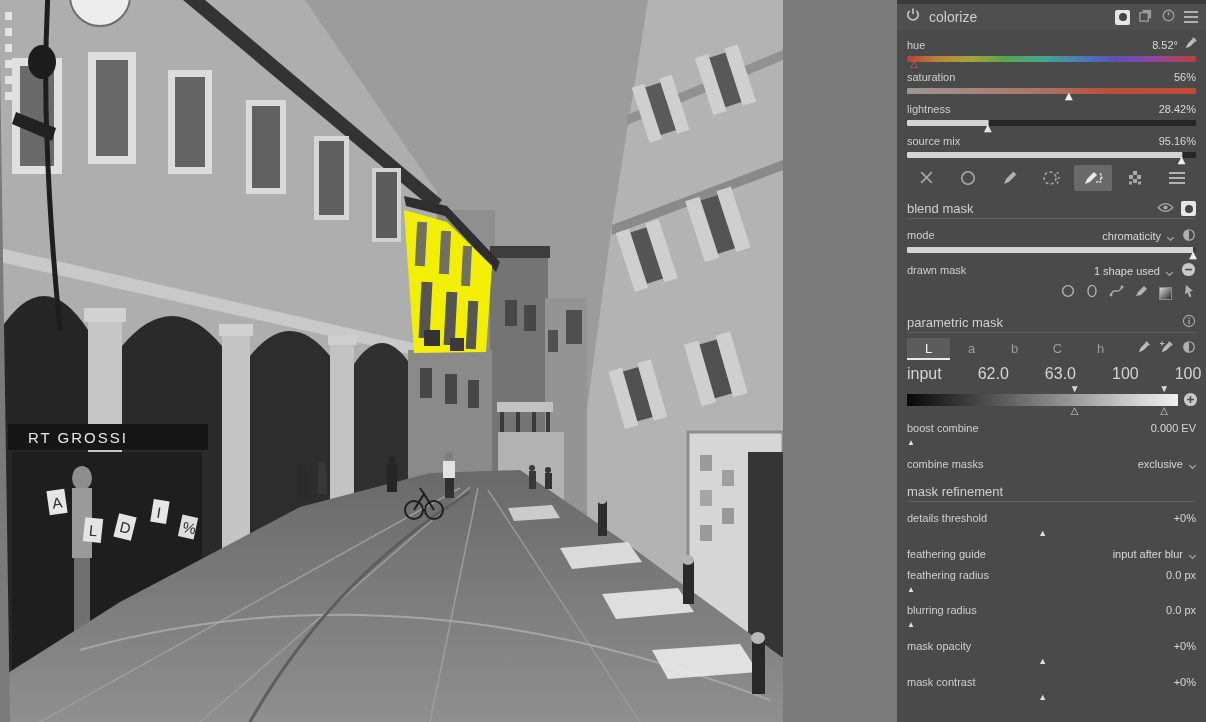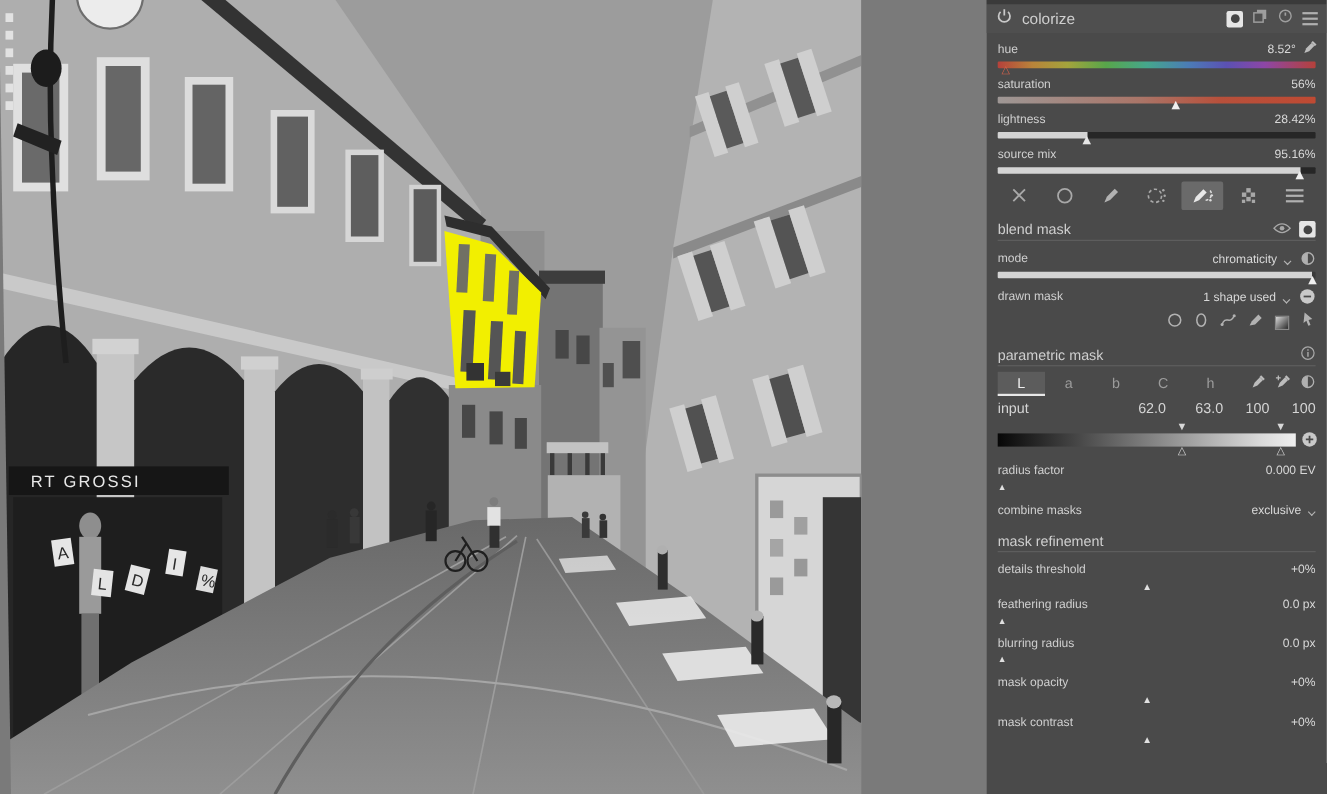--- a/index.html
+++ b/index.html
@@ -47,21 +47,21 @@
   .valwrap { display:flex; align-items:flex-end; }
   .rightico { margin-left:8px; display:flex; align-items:center; }
 
   .shapesrow { display:flex; justify-content:flex-end; align-items:center; gap:10px; height:22px; margin:2px 0 9px 0; }
 
   .tabs { display:flex; align-items:center; height:22px; margin-bottom:3px; }
   .tab { width:43px; text-align:center; font-size:13px; color:#9c9c9c; height:22px; line-height:22px; }
   .tab.active { background:#5c5c5c; color:#f0f0f0; border-bottom:2px solid #e8e8e8; }
   .tabicons { flex:1; display:flex; justify-content:flex-end; gap:8px; align-items:center; }
 
-  .inputrow { display:flex; align-items:flex-start; height:20px; font-size:13px; margin-bottom:2px; }
+  .inputrow { display:flex; align-items:flex-end; height:20px; font-size:16px; margin-bottom:2px;gap:36px; }
   .inputrow .lab { flex:1; }
   .inputrow .iv { width:52px; text-align:right; }
   .inputrow .iv.n { width:42px; }
 
   .gradwrap { position:relative; height:30px; margin-bottom:2px; }
   .gradbar { position:absolute; left:0; right:18px; top:9px; height:12px;
              background:linear-gradient(to right,#070707,#d9d9d9 88%,#efefef); }
   .gmk-top { position:absolute; top:-1px; transform:translateX(-50%); font-size:10px; color:#d8d8d8; line-height:10px; }
   .gmk-bot { position:absolute; top:21px; transform:translateX(-50%); font-size:10px; color:#cfcfcf; line-height:10px; }
   .plus { position:absolute; right:-2px; top:7px; }
@@ -602,21 +602,21 @@
         <span class="gmk-bot" style="left:89%;">△</span>
         <span class="plus">
           <svg width="15" height="15" viewBox="0 0 16 16">
               <circle cx="8" cy="8" r="7" fill="#c9c9c9"></circle>
               <path d="M8 4.4 v7.2 M4.4 8 h7.2" stroke="#4a4a4a" stroke-width="1.7"></path>
             </svg>
         </span>
       </div>
 
       <div class="prow row22">
-        <span class="lab">radius factor</span>
+        <span class="lab">boost combine</span>
         <span class="val">0.000 EV</span>
       </div>
       <div class="markrow">
           <span class="lmk">▲</span>
         </div>
 
       <div class="prow row22" style="margin:4px 0 8px 0;">
         <span class="lab">combine masks</span>
         <span class="valwrap">
           <span class="val">exclusive</span>
@@ -629,20 +629,27 @@
       </div>
 
       <div class="prow row22">
         <span class="lab">details threshold</span>
         <span class="val">+0%</span>
       </div>
       <div class="markrow">
           <span class="cmk" style="left:47%;">▲</span>
         </div>
 
+      <div class="prow row22" style="margin-top:4px;">
+        <span class="lab">feathering guide</span>
+        <span class="valwrap">
+          <span class="val">input after blur</span>
+          <span class="chev"></span>
+        </span>
+      </div>
 
       <div class="prow row22">
         <span class="lab">feathering radius</span>
         <span class="val">0.0 px</span>
       </div>
       <div class="markrow">
           <span class="lmk">▲</span>
         </div>
 
       <div class="prow row22" style="margin-top:3px;">

